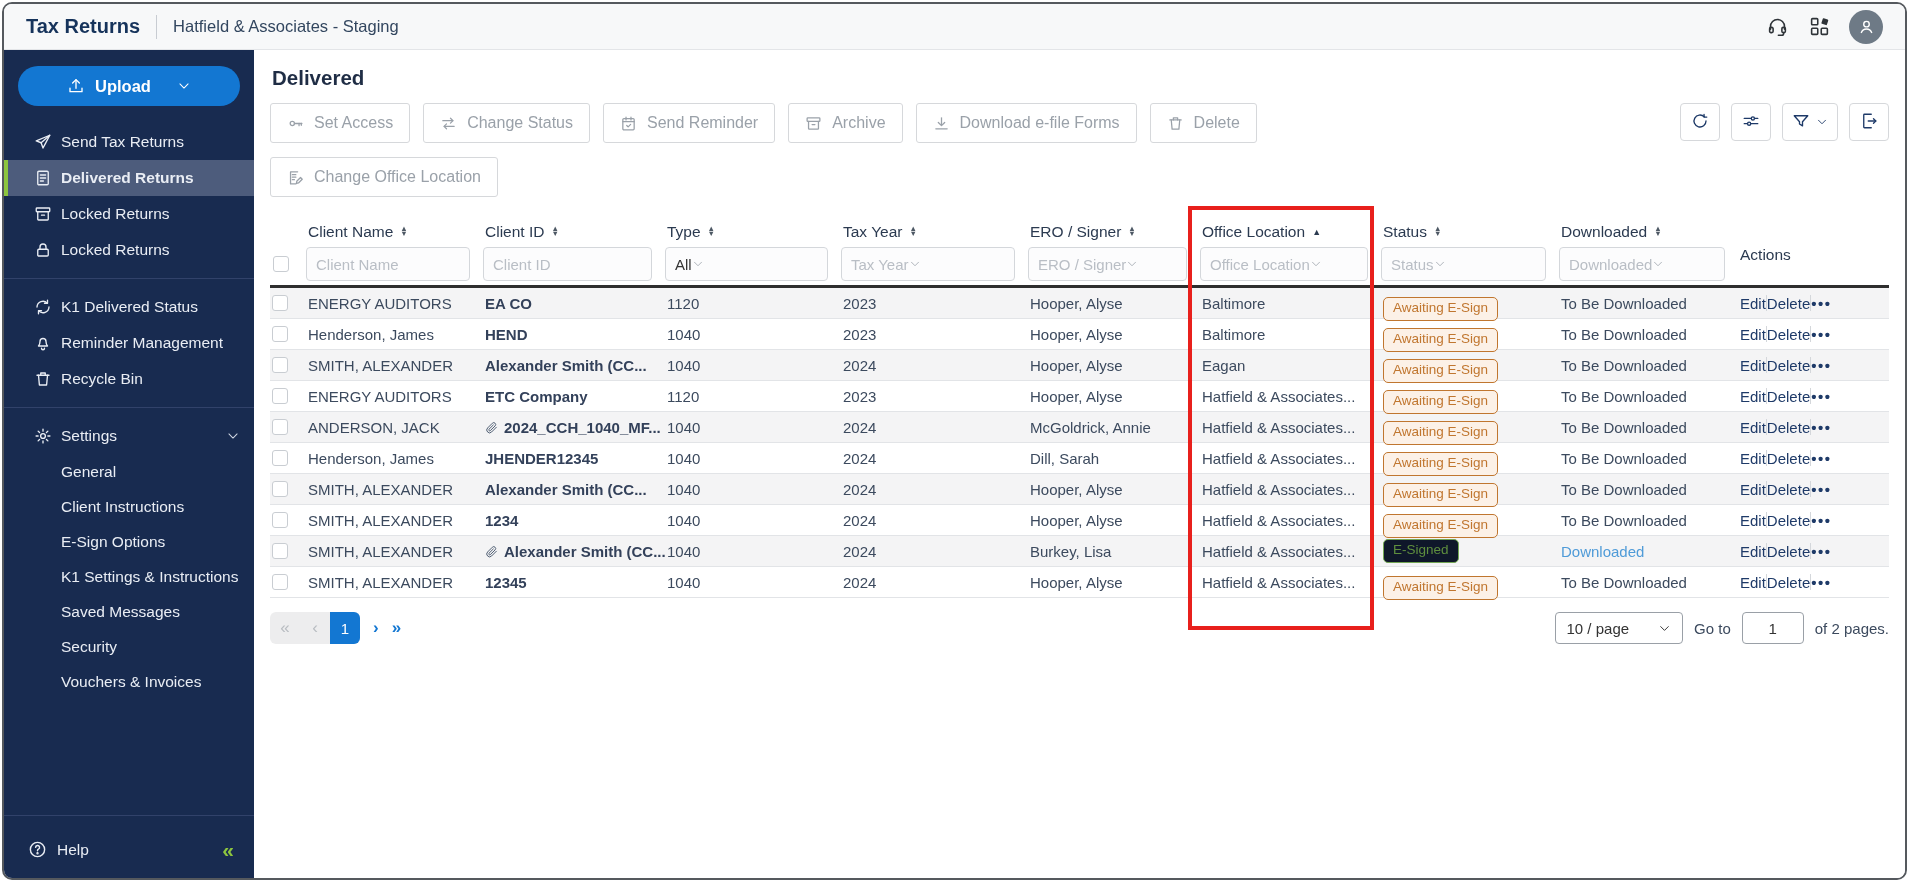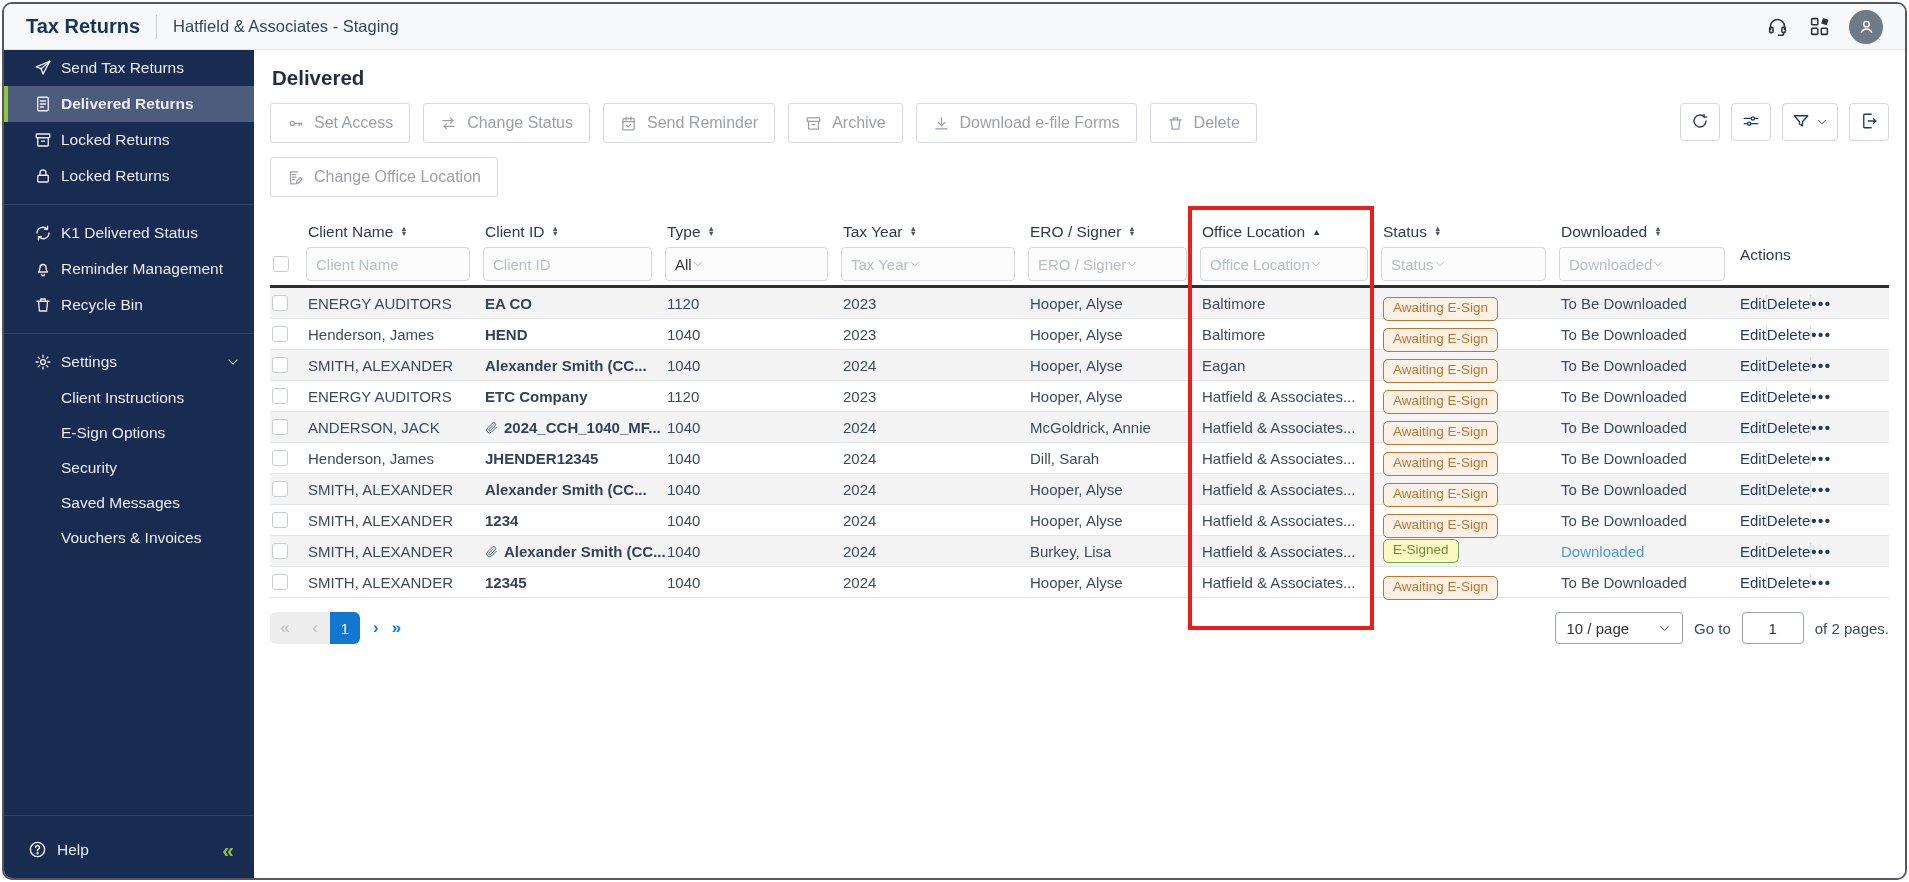--- a/index.html
+++ b/index.html
@@ -87,21 +87,21 @@
   .select.has-value { color:#333; }
   .select .chev { display:flex; color:#a7adb4; } .select .chev svg { width:12px; height:12px; }
   .filter-sep { height:3px; background:#2e2e2e; margin-top:4px; }
   .row { height:31px; border-bottom:1px solid #e2e4e7; font-size:15px; color:#3c4a5e; }
   .row.odd { background:#f4f4f5; } .row.even { background:#fff; }
   .cell { padding:0 8px 0 2px; white-space:nowrap; overflow:hidden; }
   .cell.id { font-weight:bold; color:#33415a; display:flex; gap:6px; align-items:center; }
   .cell.id .clip { display:flex; color:#4b5a70; } .cell.id .clip svg { width:13px; height:13px; }
   .badge { display:inline-block; padding:2px 9px 3px; border-radius:5px; font-size:13.5px; line-height:1.25; }
   .badge.awaiting { color:#c0762f; border:1px solid #c0762f; background:#fcf1e7;margin-top:12px; }
-  .badge.signed { color:#5f8f3e; border:1px solid #74a755; background:#fef9c3; }
+  .badge.signed { color:#5f8f3e; border:1px solid #74a755; background:#0f172a; }
   .dl-link { color:#4f9bd8; cursor:pointer; }
   .actions { display:flex; align-items:center; gap:0; color:#1e3a68; }
   .act { cursor:pointer; }
   .act-sep { width:1px; height:16px; background:#d4d7db; }
   .more { font-weight:bold; letter-spacing:1.5px; }
 
   
   .pagination { display:flex; align-items:center; margin-top:14px; font-size:15px; color:#3c4a5e; }
   .pager { display:flex; align-items:center; gap:13px; }
   .pager-group { display:flex; background:#ededee; border-radius:6px; overflow:hidden; height:32px; }
@@ -154,20 +154,35 @@
               <path d="M5.5 19.5a7 7 0 0 1 13 0"></path>
             </svg>
           </span>
         </span>
     </div>
   </div>
 
   <div class="body-row">
 
     <div class="sidebar">
+      <button class="upload-btn">
+        <span style="display:flex">
+            <svg viewBox="0 0 24 24" fill="none" stroke="currentColor" stroke-width="1.8" stroke-linecap="round" stroke-linejoin="round">
+              <path d="M12 15V4"></path>
+              <path d="M7.5 8 12 3.5 16.5 8"></path>
+              <path d="M4 15v4.5h16V15"></path>
+            </svg>
+          </span>
+        <span>Upload</span>
+        <span class="up-chev">
+            <svg viewBox="0 0 24 24" fill="none" stroke="currentColor" stroke-width="1.8" stroke-linecap="round" stroke-linejoin="round">
+              <path d="m5 8.5 7 7 7-7"></path>
+            </svg>
+          </span>
+      </button>
       <nav>
           <div class="nav-item">
             <span class="ic ">
               <svg viewBox="0 0 24 24" fill="none" stroke="currentColor" stroke-width="1.8" stroke-linecap="round" stroke-linejoin="round">
                 <path d="M21 3 3 10.5l6.5 2.5L12 20l3.5-6.5L21 3z"></path>
                 <path d="M21 3 9.5 13"></path>
               </svg>
             </span>
             <span>Send Tax Returns</span>
           </div>
@@ -242,24 +257,26 @@
             </svg>
           </span>
         <span>Settings</span>
         <span class="settings-chev">
             <svg viewBox="0 0 24 24" fill="none" stroke="currentColor" stroke-width="1.8" stroke-linecap="round" stroke-linejoin="round">
               <path d="m5 8.5 7 7 7-7"></path>
             </svg>
           </span>
       </div>
       <nav>
+          <div class="nav-sub">General</div>
           <div class="nav-sub">Client Instructions</div>
           <div class="nav-sub">E-Sign Options</div>
+          <div class="nav-sub">K1 Settings &amp; Instructions</div>
+          <div class="nav-sub">Saved Messages</div>
           <div class="nav-sub">Security</div>
-          <div class="nav-sub">Saved Messages</div>
           <div class="nav-sub">Vouchers &amp; Invoices</div>
         </nav>
       <div class="side-footer">
         <div class="nav-divider"></div>
         <div class="help-row">
           <span class="ic" style="display:flex">
               <svg viewBox="0 0 24 24" fill="none" stroke="currentColor" stroke-width="1.8" stroke-linecap="round" stroke-linejoin="round">
                 <circle cx="12" cy="12" r="9"></circle>
                 <path d="M9.6 9.3a2.5 2.5 0 1 1 3.6 2.3c-.8.4-1.2 1-1.2 1.9"></path>
                 <circle cx="12" cy="16.8" r=".6" fill="currentColor"></circle>

